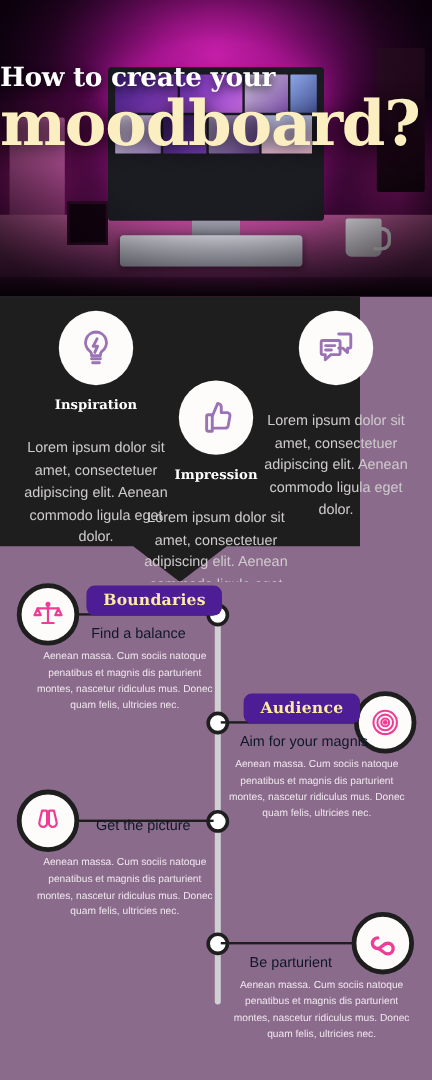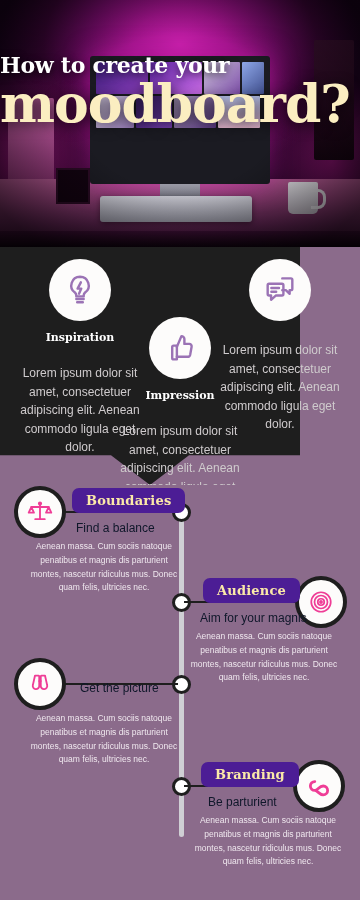--- a/index.html
+++ b/index.html
@@ -276,18 +276,17 @@
     <div class="step-head" style="left:80px; top:196px;">Get the picture</div>
     <div class="step-body" style="left:26px; top:227px;">Aenean massa. Cum sociis natoque penatibus et magnis dis parturient montes, nascetur ridiculus mus. Donec quam felis, ultricies nec.</div>
 
     <div class="node" style="top:292px;"></div>
     <div class="connector" style="left:184px; top:300px; width:120px;"></div>
     <div class="bigcircle" style="left:293px; top:275px;">
       <svg width="28" height="28" viewBox="0 0 24 24" fill="none" stroke="#ef3d96" stroke-width="2.4" stroke-linecap="round">
         <path d="M8.4 8.2a3.8 3.8 0 1 0 0 7.6c2.6 0 3.6-3.8 7.2-3.8a3.8 3.8 0 1 1 0 7.6c-3.6 0-4.6-3.8-7.2-3.8"></path>
       </svg>
     </div>
-    <div class="badge" style="left:201px; top:277px;">Branding</div>
     <div class="step-head" style="left:208px; top:310px;">Be parturient</div>
     <div class="step-body" style="left:190px; top:329px;">Aenean massa. Cum sociis natoque penatibus et magnis dis parturient montes, nascetur ridiculus mus. Donec quam felis, ultricies nec.</div>
   </div>
 
 </div>
 
 </body></html>

